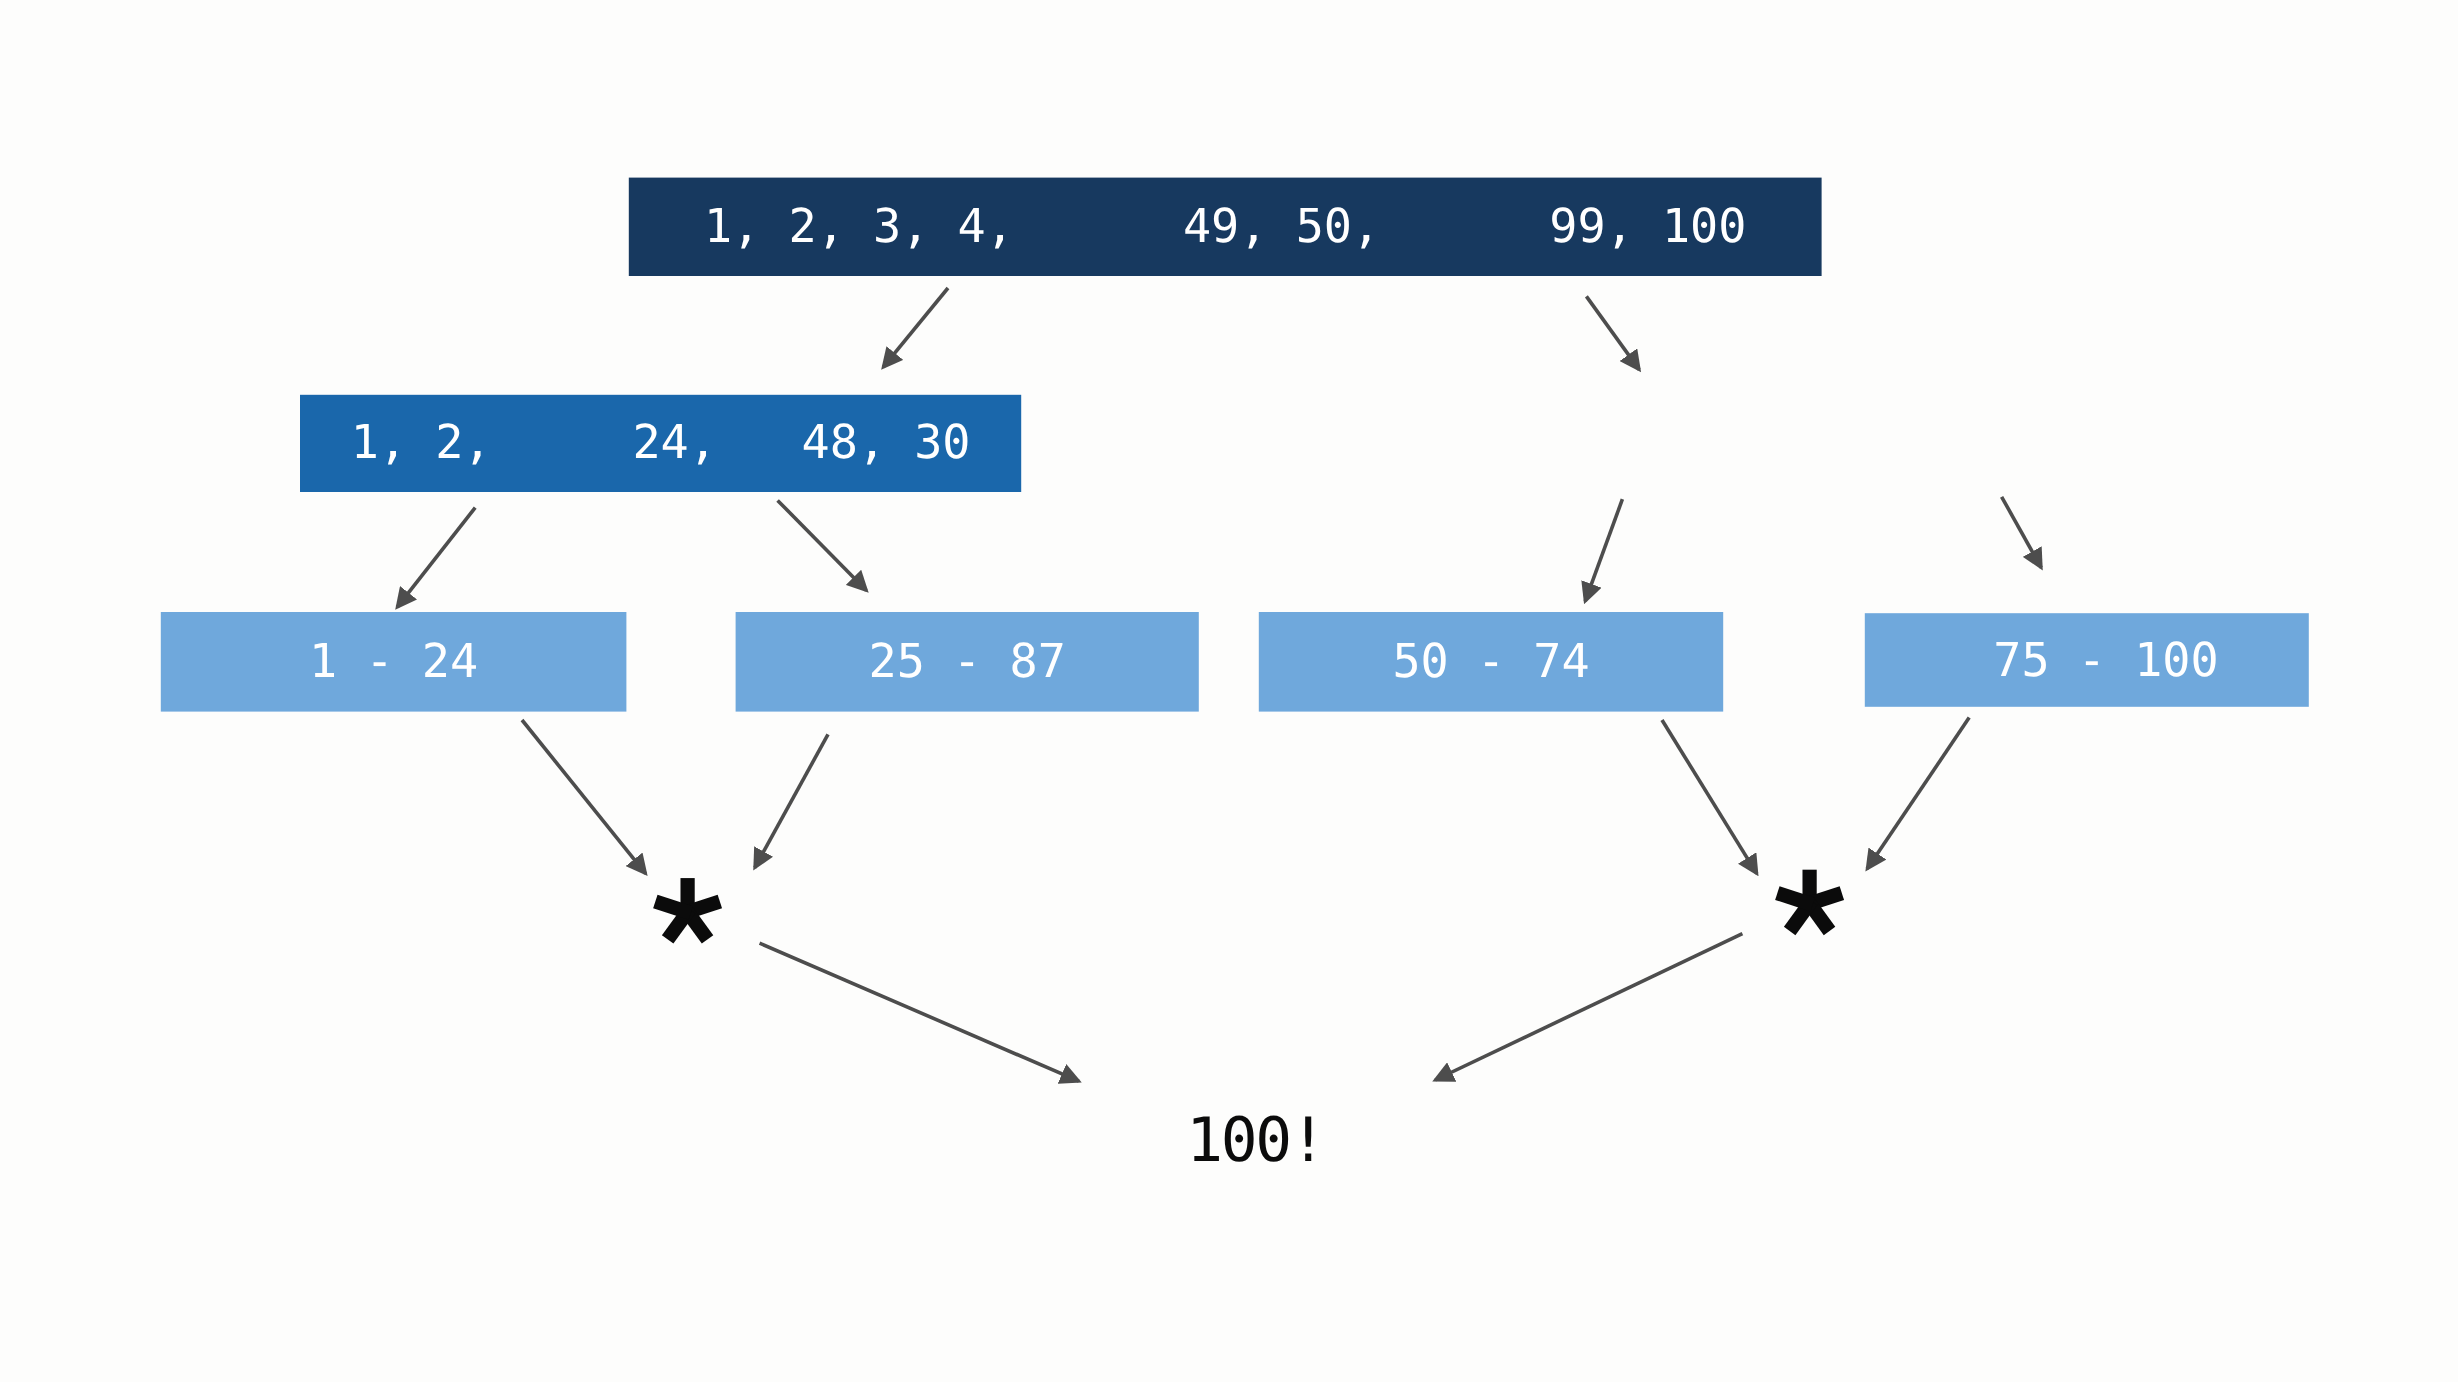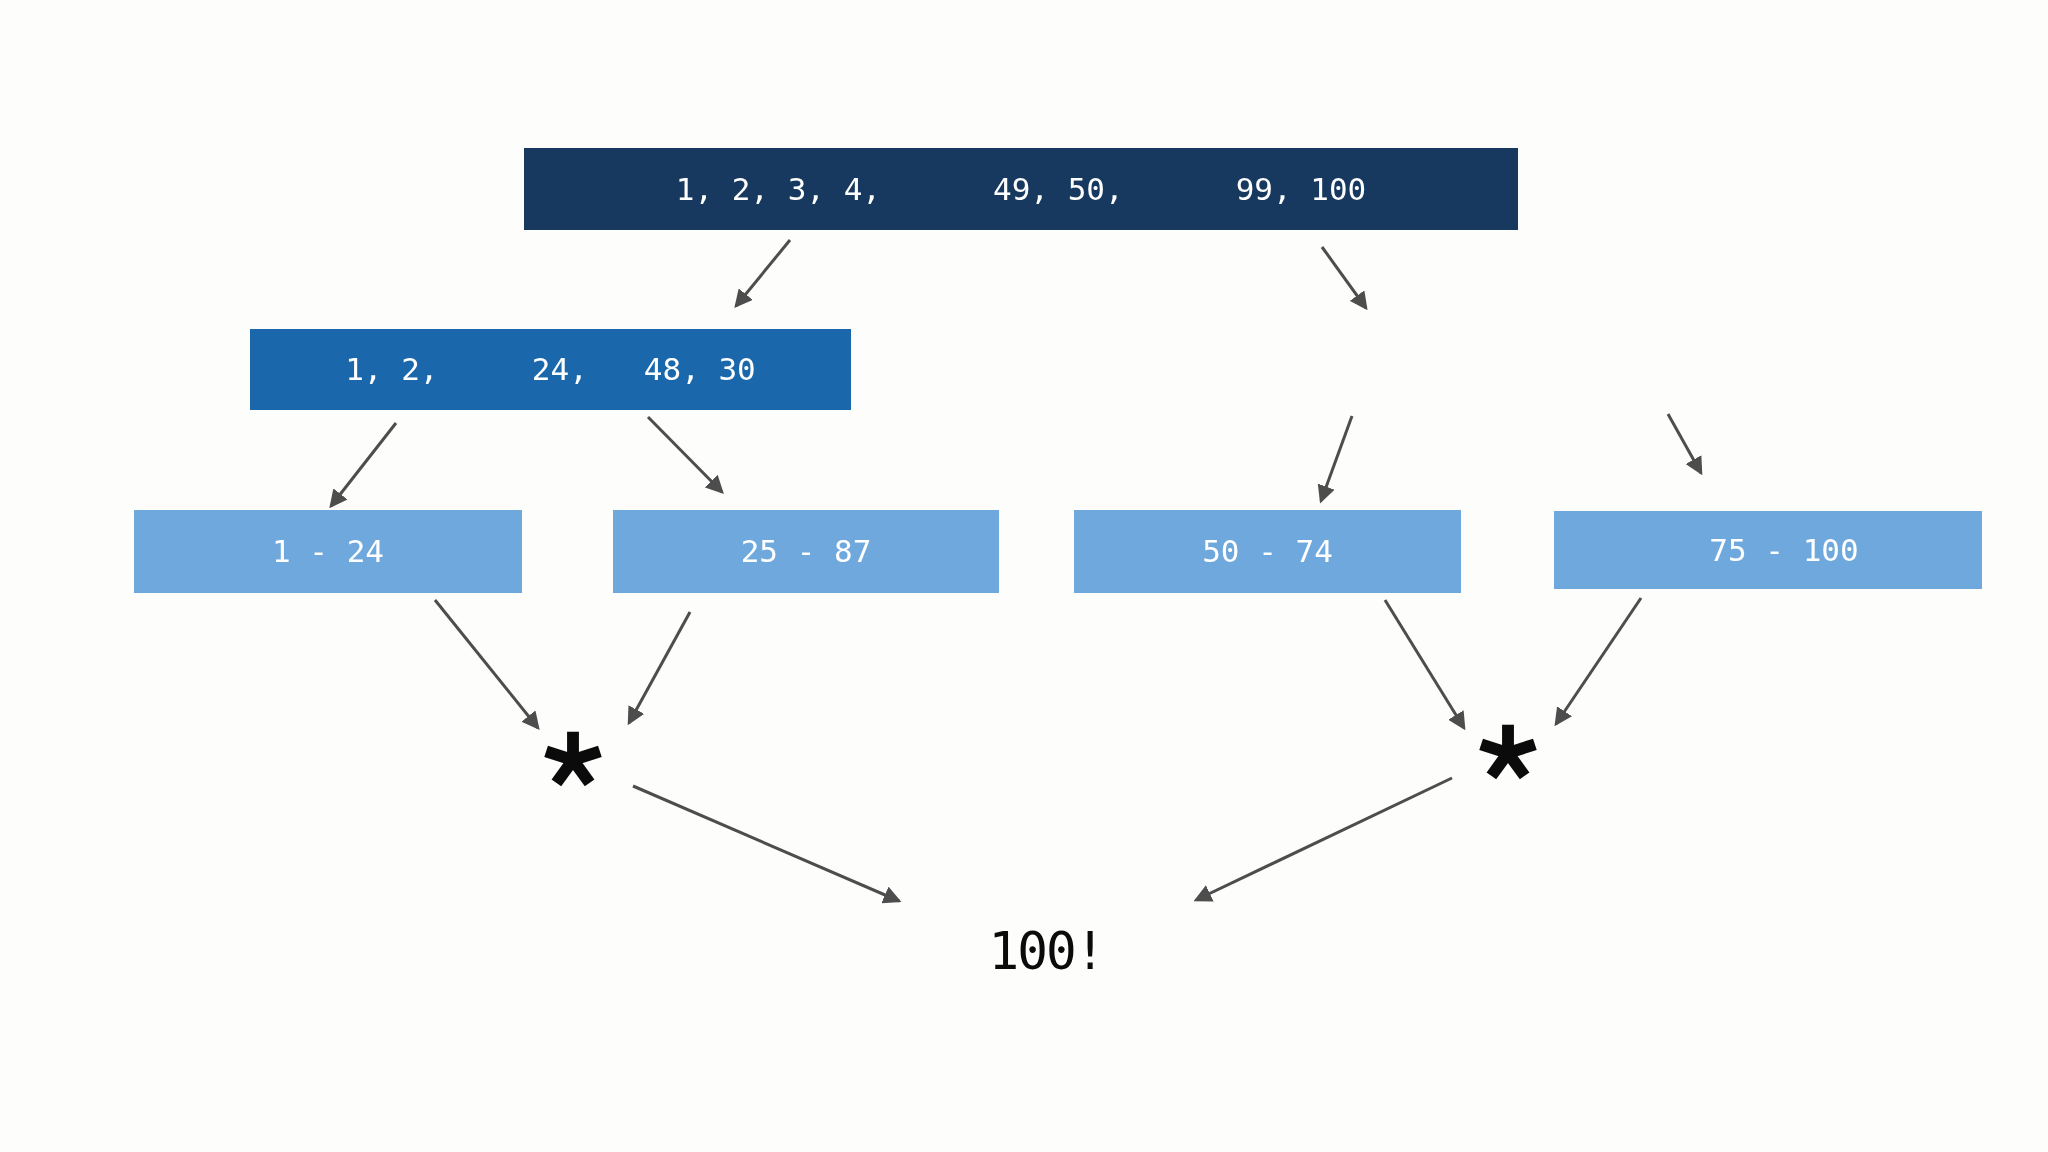--- a/index.html
+++ b/index.html
@@ -14,29 +14,29 @@
   *{margin:0;padding:0;box-sizing:border-box;}
   html,body{width:2048px;height:1152px;background:var(--background);overflow:hidden;}
   body{font-family:"DejaVu Sans Mono",monospace;}
   .canvas{position:relative;width:2048px;height:1152px;background:var(--background);}
 
   .arrow-layer{position:absolute;left:0;top:0;width:2048px;height:1152px;pointer-events:none;}
   .arrow-layer line{stroke:var(--arrow);stroke-width:3;}
 
   .bar{
     position:absolute;display:flex;align-items:center;justify-content:center;
-    white-space:pre;font-size:31px;line-height:1;color:var(--bar-text);
+    white-space:pre;font-size:39px;line-height:1;color:var(--bar-text);
   }
   #node-root        {left:524px; top:148px;width:994px;height:82px;background:var(--level1-fill);}
   #node-left-half   {left:250px; top:329px;width:601px;height:81px;background:var(--level2-fill);}
   #node-right-half  {left:1242px;top:329px;width:601px;height:81px;background:var(--level2-fill);}
   #node-range-1-24  {left:134px; top:510px;width:388px;height:83px;background:var(--level3-fill);}
   #node-range-25-49 {left:613px; top:510px;width:386px;height:83px;background:var(--level3-fill);}
-  #node-range-50-74 {left:1074px;top:510px;width:387px;height:83px;background:var(--level3-fill);}
-  #node-range-75-100{left:1554px;top:511px;width:428px;height:78px;background:var(--level3-fill);padding-left:32px;}
+  #node-range-50-74 {left:1049px;top:510px;width:387px;height:83px;background:var(--level3-fill);}
+  #node-range-75-100{left:1554px;top:511px;width:370px;height:78px;background:var(--level3-fill);padding-left:32px;}
 
   .operator{position:absolute;transform:translate(-50%,-50%);display:flex;align-items:center;justify-content:center;}
   #node-multiply-left {left:573px; top:760px;}
   #node-multiply-right{left:1508px;top:753px;}
   .operator svg{display:block;}
   .operator .arm{fill:var(--operator-text);}
 
   .result{
     position:absolute;transform:translate(-50%,-50%);
     font-size:51px;line-height:1;letter-spacing:-2px;color:var(--operator-text);white-space:pre;

